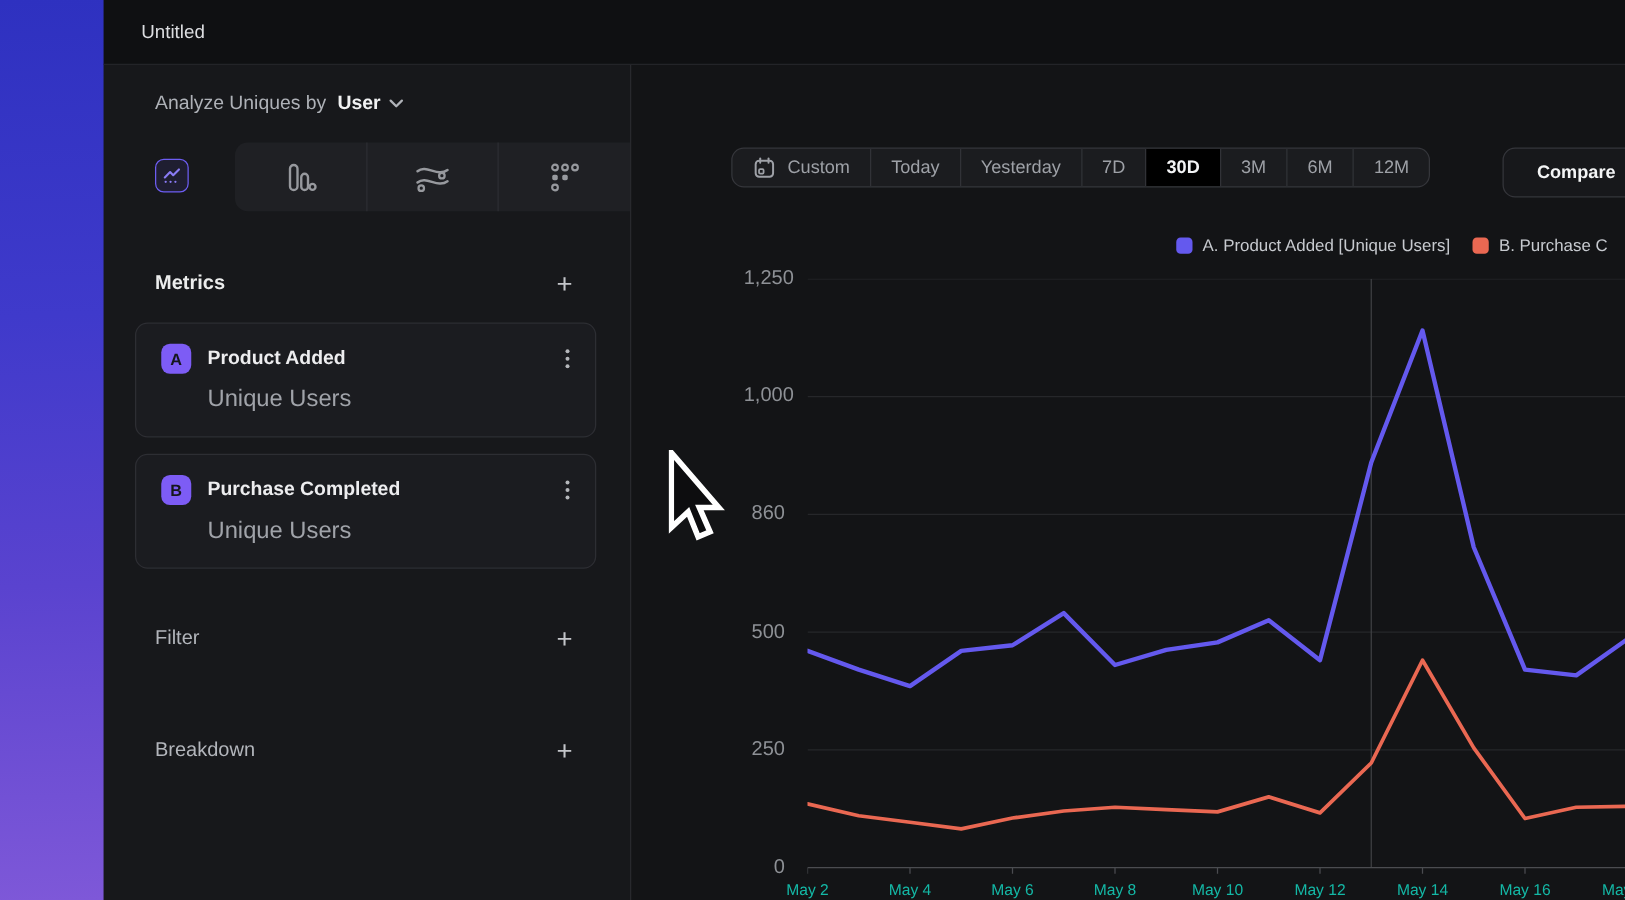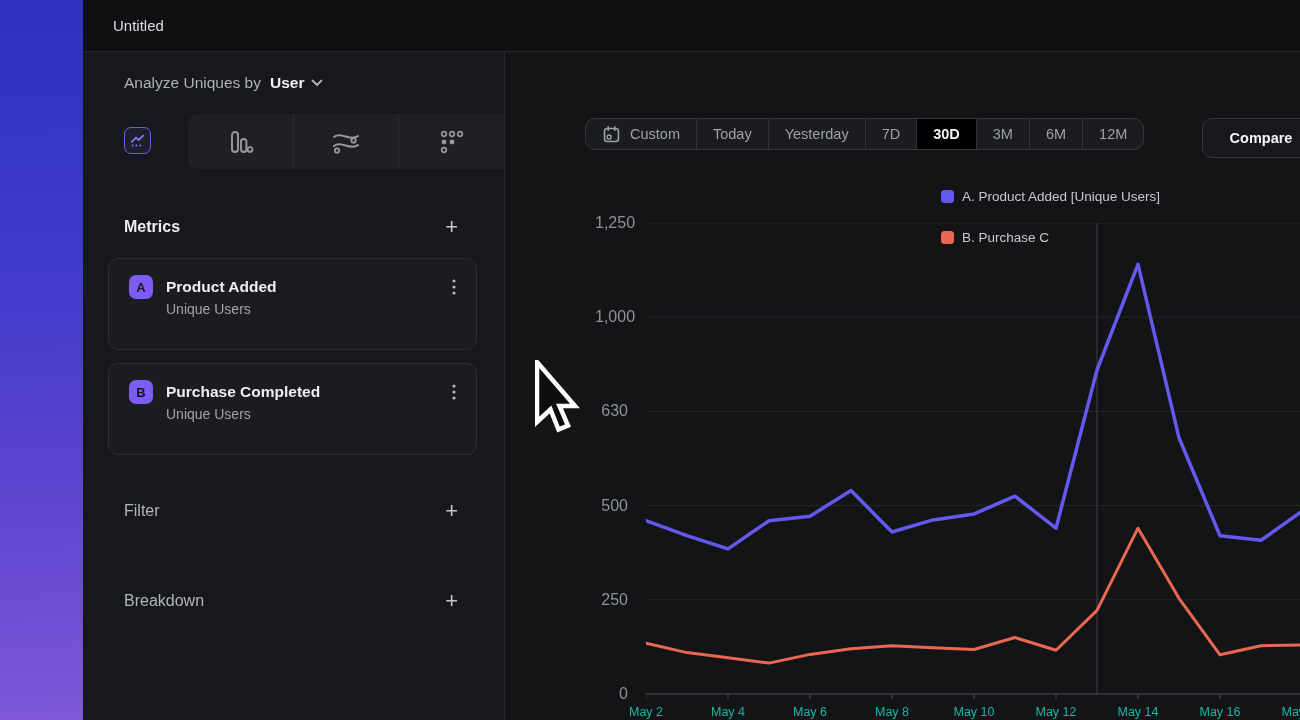--- a/index.html
+++ b/index.html
@@ -65,42 +65,42 @@
   }
   .card-a { top:206px; } .card-b { top:311px; }
   .card-row1 { display:flex; align-items:center; gap:13px; }
   .metric-badge {
     width:24px; height:24px; border-radius:7px; background:#7d5cf5;
     color:#15161c; font-size:13px; font-weight:700;
     display:flex; align-items:center; justify-content:center; flex:none;
   }
   .metric-name { font-size:15.5px; font-weight:700; color:#ededef; flex:1; }
   .kebab { background:none; border:none; cursor:pointer; padding:2px 4px; }
-  .metric-sub { font-size:14px; color:#a0a3a9; margin:2px 0 0 37px; }
+  .metric-sub { font-size:19px; color:#a0a3a9; margin:10px 0 0 37px; }
   .sec-filter { top:444px; } .sec-breakdown { top:534px; }
 
   
   .main { position:absolute; left:505px; top:52px; width:795px; height:668px; }
   .range-bar {
     position:absolute; left:80px; top:66px; height:32px;
     display:flex; align-items:stretch;
     background:#1b1c1f; border:1px solid #35363b; border-radius:10px; overflow:hidden;
   }
   .range-seg {
     display:flex; align-items:center; justify-content:center; gap:9px;
     padding:0 16px; font-size:14.5px; color:#9ea1a7; cursor:pointer; white-space:nowrap;
   }
   .range-seg + .range-seg { border-left:1px solid #313237; }
   .range-seg.selected { background:#000000; color:#f3f4f5; font-weight:700; }
   .compare-btn {
     position:absolute; left:697px; top:66px; height:40px; width:118px;
     background:#17181b; border:1px solid #35363b; border-radius:10px;
     color:#f3f4f5; font-size:14.5px; font-weight:700; cursor:pointer; font-family:inherit;
   }
-  .legend { position:absolute; left:436px; top:137px; display:flex; gap:26px; white-space:nowrap;flex-direction:column; }
+  .legend { position:absolute; left:436px; top:137px; display:flex; gap:18px; white-space:nowrap; }
   .legend-item { display:flex; align-items:center; gap:8px; cursor:pointer; }
   .legend-swatch { width:13px; height:13px; border-radius:3.5px; flex:none; }
   .legend-label { font-size:13.5px; color:#c7cacf; }
 
   .chart-area { position:absolute; left:90px; top:171px; width:715px; height:520px; }
   .ytick {
     position:absolute; left:0; width:33px; height:16px; line-height:16px;
     font-size:16px; color:#8e9196; text-align:right;
   }
   .xtick {
@@ -276,21 +276,21 @@
         <line x1="410" x2="410" y1="471" y2="476" stroke="#4b4c50" stroke-width="1"></line>
         <line x1="492" x2="492" y1="471" y2="476" stroke="#4b4c50" stroke-width="1"></line>
         <line x1="574" x2="574" y1="471" y2="476" stroke="#4b4c50" stroke-width="1"></line>
         <line x1="656" x2="656" y1="471" y2="476" stroke="#4b4c50" stroke-width="1"></line>
         <polyline points="0,297.7 41,312.7 82,325.9 123,297.7 164,293.2 205,267.5 246,309.0 287,296.9 328,290.9 369,273.2 410,305.2 451,147.0 492,41.4 533,214.8 574,312.7 615,317.3 656,288.3" fill="none" stroke="#6459ee" stroke-width="3.5" stroke-linejoin="round" stroke-linecap="round"></polyline>
         <polyline points="0,420.1 41,429.6 82,434.8 123,440.1 164,431.4 205,425.8 246,422.8 287,424.7 328,426.5 369,414.5 410,427.3 451,387.4 492,305.2 533,375.3 574,431.8 615,422.8 656,422.0" fill="none" stroke="#ea6852" stroke-width="3" stroke-linejoin="round" stroke-linecap="round"></polyline>
       </svg>
       <div class="ytick" style="top: 463px;">0</div>
       <div class="ytick" style="top: 369px;">250</div>
       <div class="ytick" style="top: 275px;">500</div>
-      <div class="ytick" style="top: 180px;">630</div>
+      <div class="ytick" style="top: 180px;">860</div>
       <div class="ytick" style="top: 86px;">1,000</div>
       <div class="ytick" style="top: -8px;">1,250</div>
       <div class="xtick" style="left: 16px;">May 2</div>
       <div class="xtick" style="left: 98px;">May 4</div>
       <div class="xtick" style="left: 180px;">May 6</div>
       <div class="xtick" style="left: 262px;">May 8</div>
       <div class="xtick" style="left: 344px;">May 10</div>
       <div class="xtick" style="left: 426px;">May 12</div>
       <div class="xtick" style="left: 508px; text-align: center;">May 14</div>
       <div class="xtick" style="left: 590px;">May 16</div>

